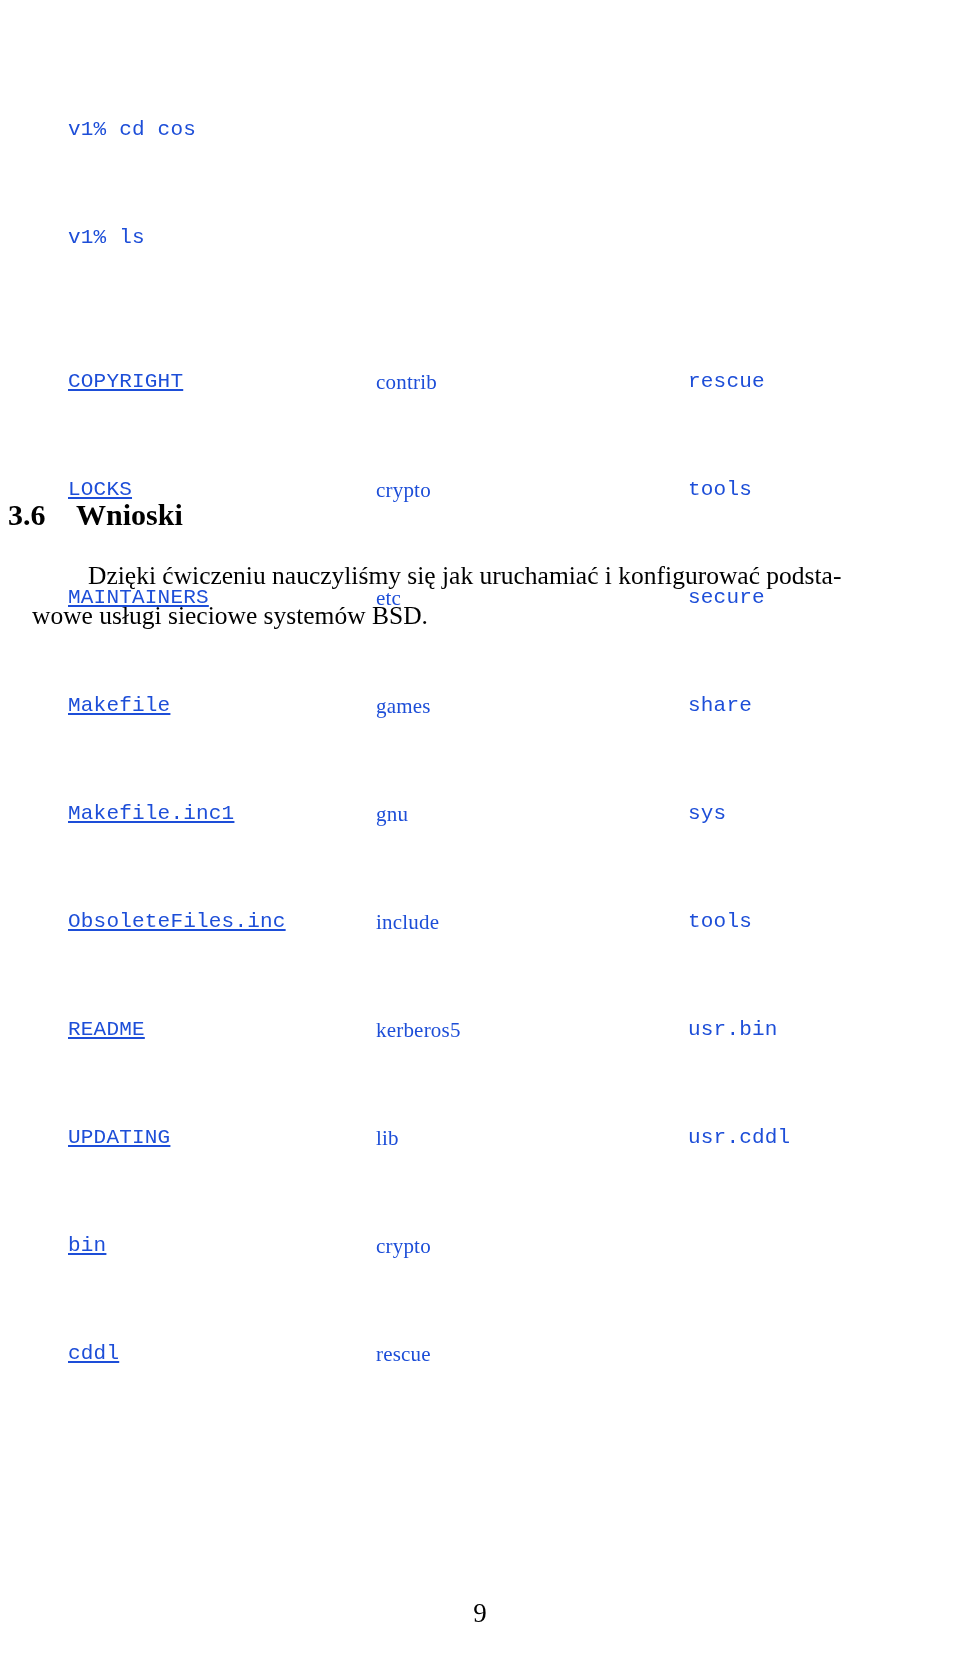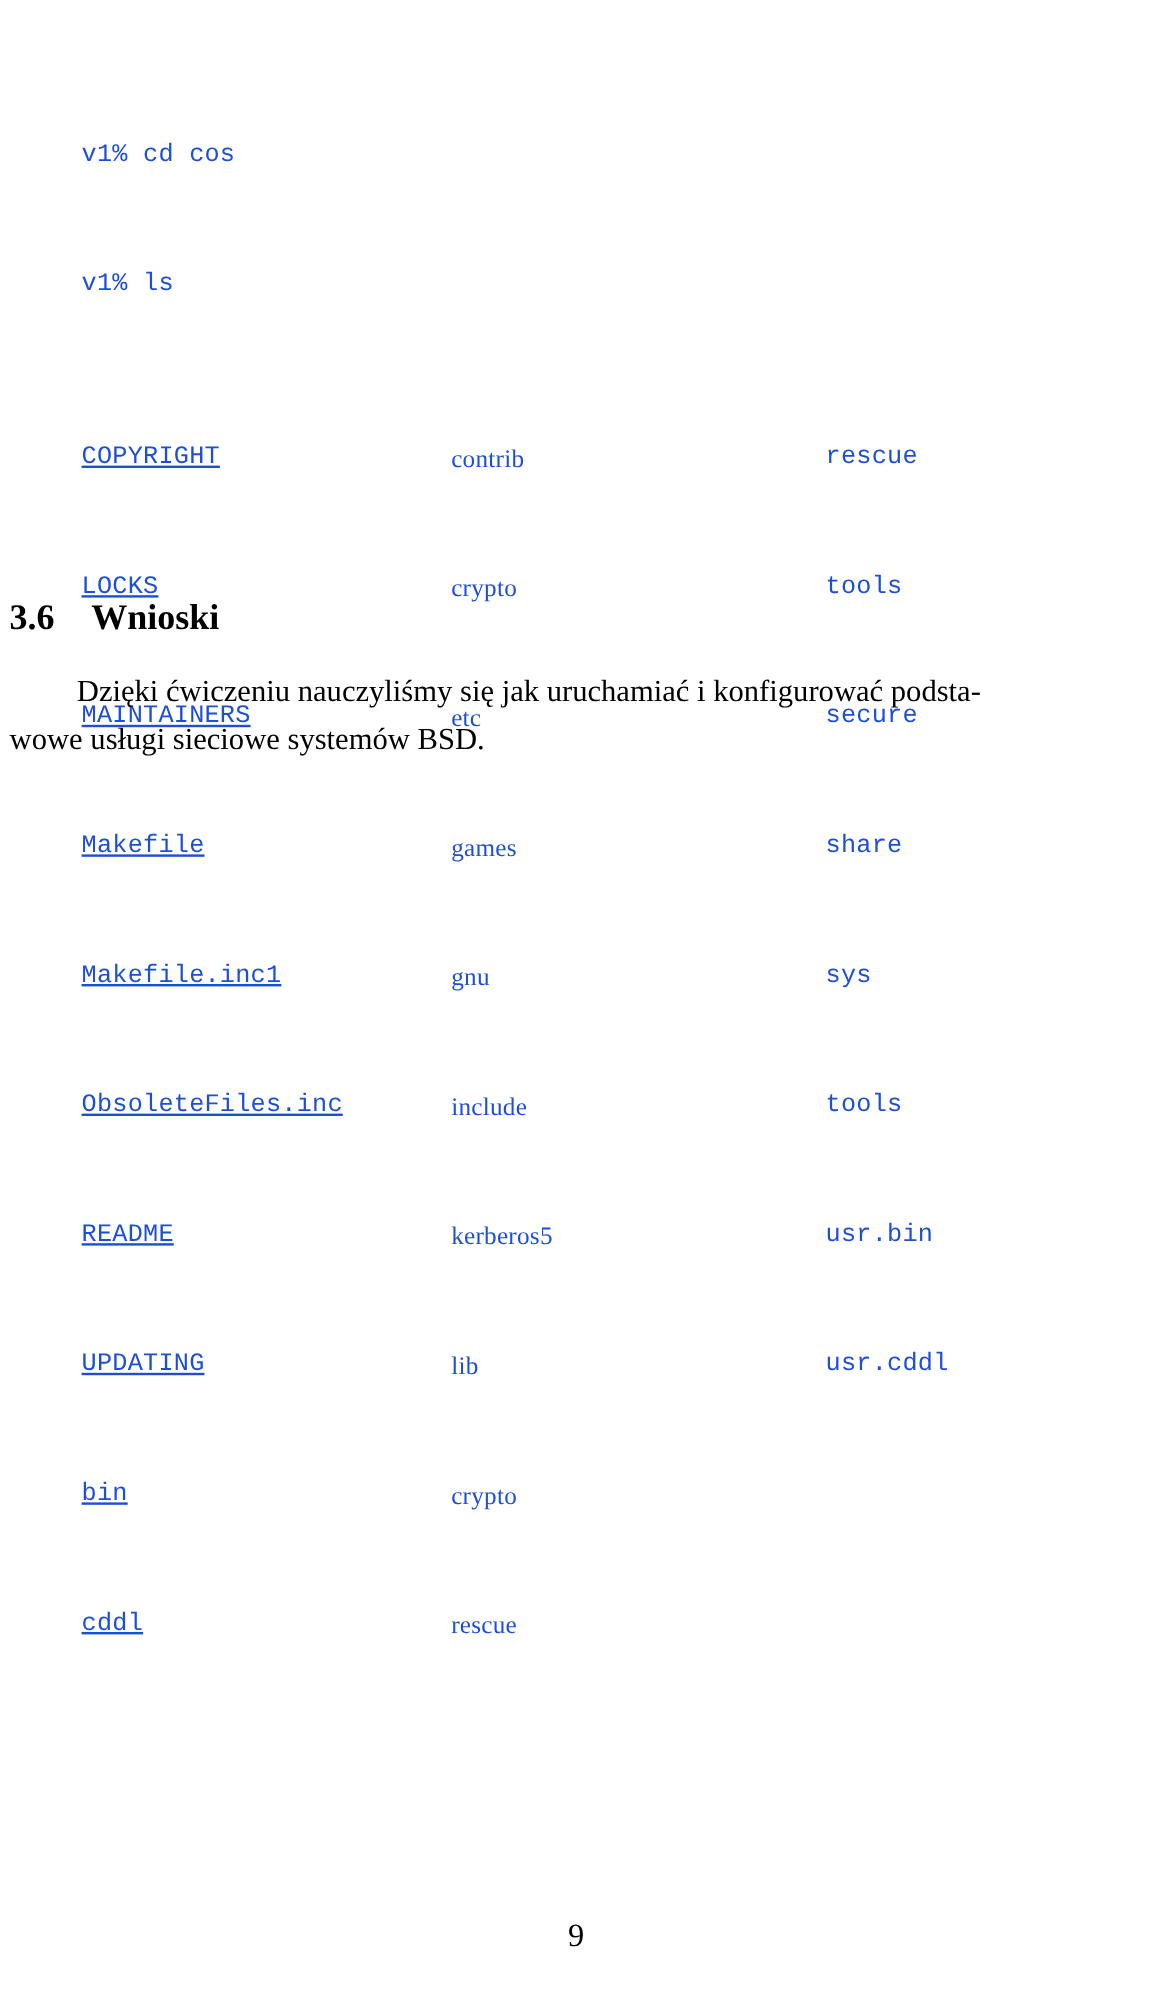--- a/index.html
+++ b/index.html
@@ -79,20 +79,21 @@
     width: 926px;
     font-family: "Liberation Serif", "DejaVu Serif", serif;
     font-size: 25.5px;
     line-height: 40px;
     text-align: justify;
     text-align-last: left;
   }
   .par-line {
     display: block;
     white-space: pre;
+    margin-left: 24px;
   }
   .par-line.first {
     text-indent: 0;
   }
   .indent-box {
     display: inline-block;
     width: 56px;
   }
 
   

